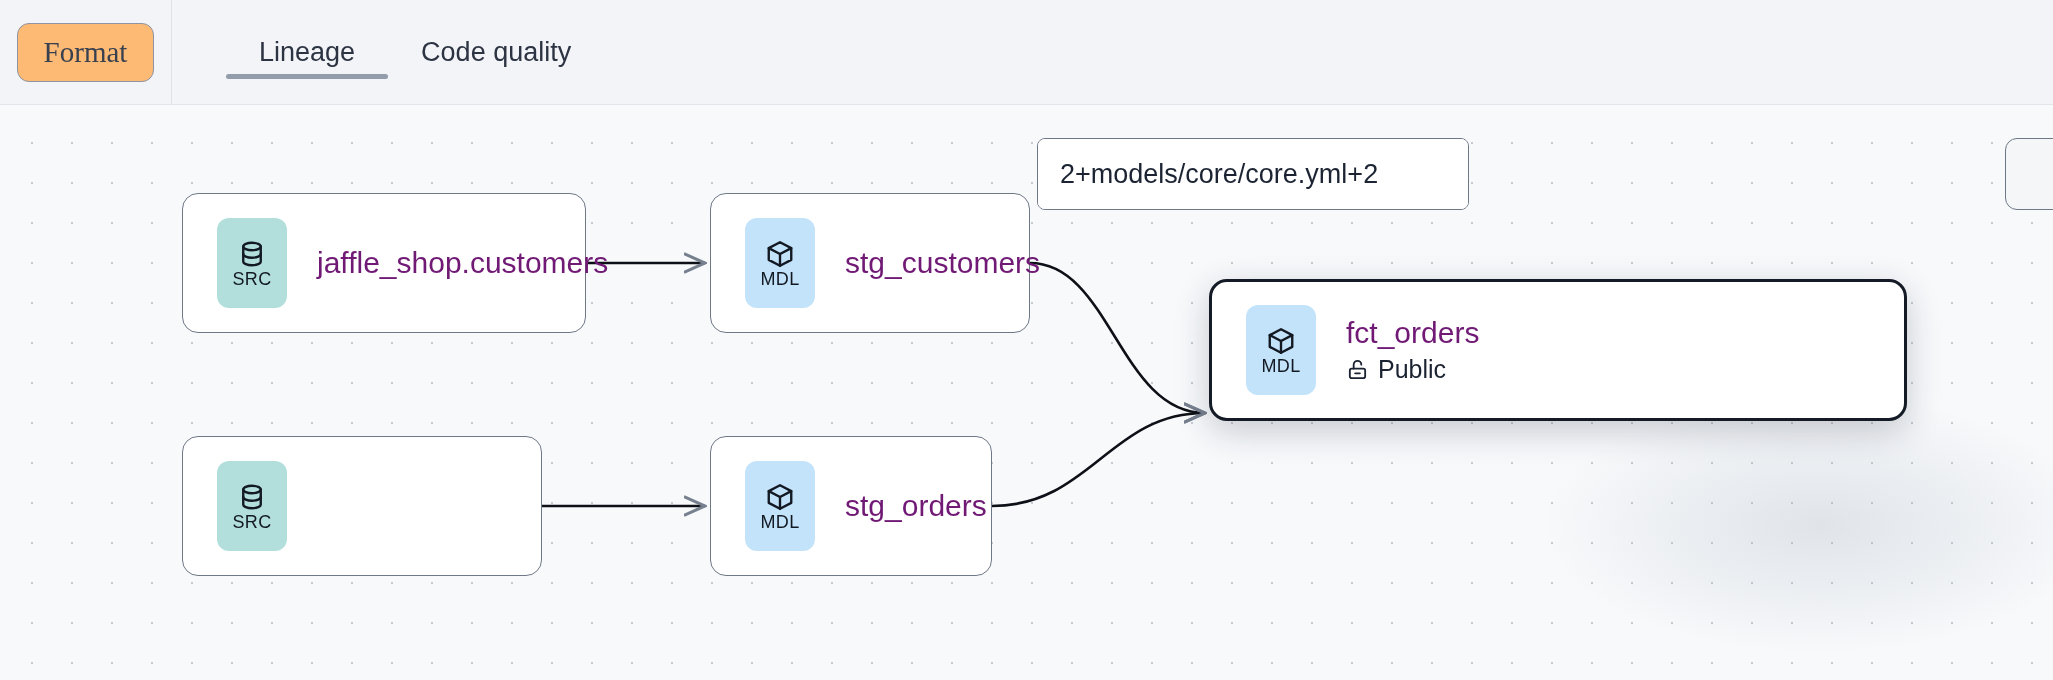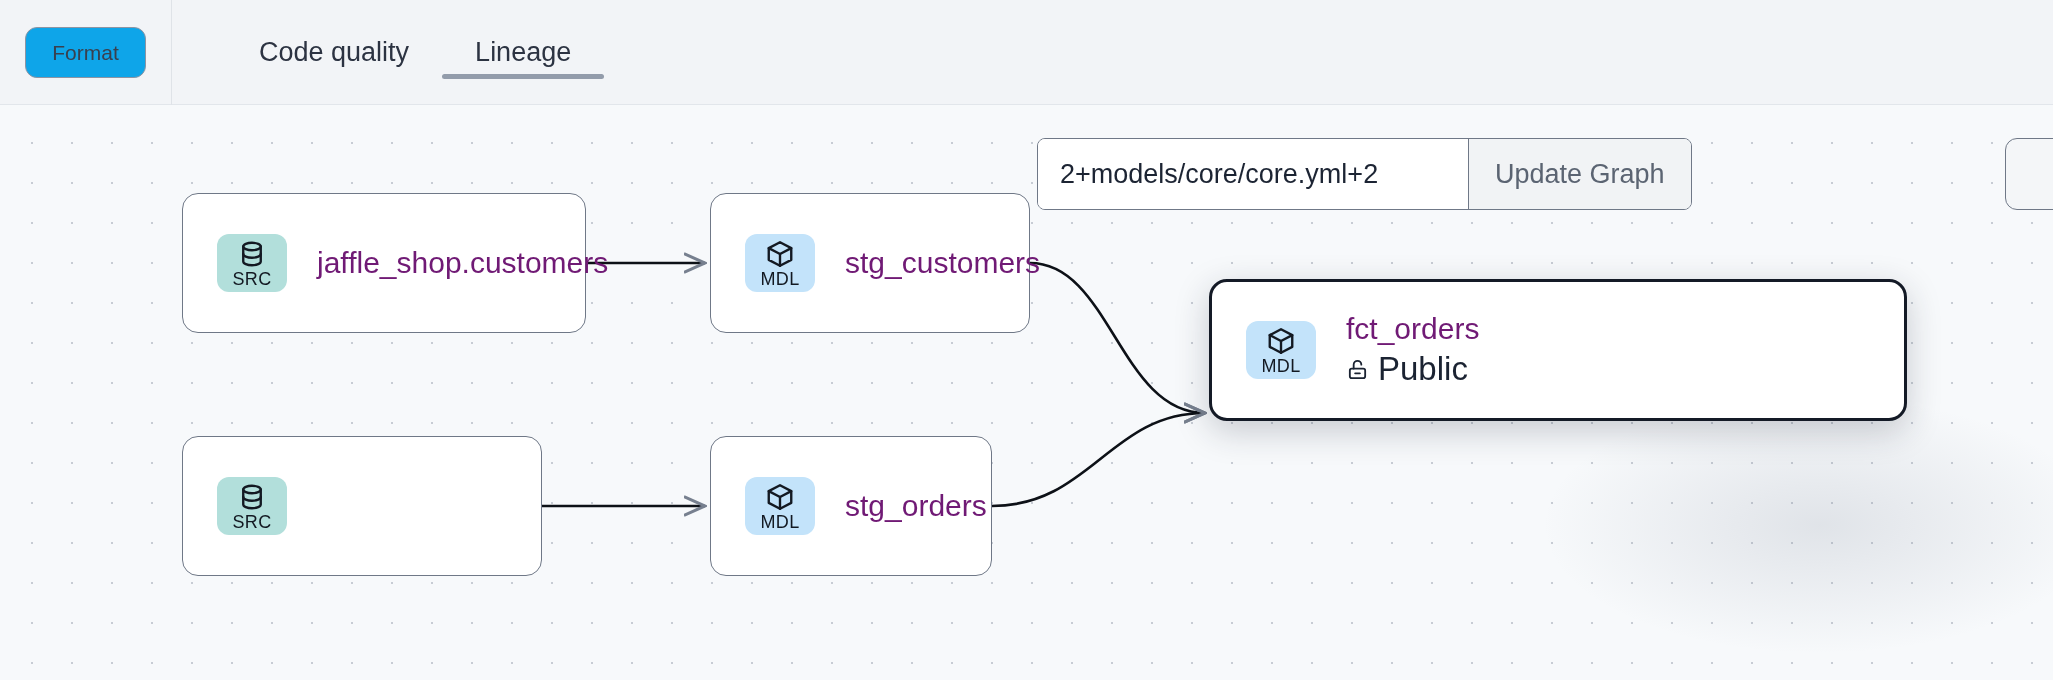--- a/index.html
+++ b/index.html
@@ -26,29 +26,29 @@
     width: 172px;
     height: 105px;
     display: flex;
     align-items: center;
     justify-content: center;
     border-right: 1px solid #dfe3e8;
     flex: 0 0 172px;
   }
 
   .format-button {
-    background: #0ea5e9;
+    background: #fdba74;
     border: 1.6px solid #8d94a3;
     border-radius: 12px;
     color: #39404f;
-    font-size: 21px;
+    font-size: 29px;
     padding: 14px 26px;
     line-height: 1;
     cursor: pointer;
-    font-family: Liberation Sans, sans-serif;
+    font-family: Liberation Serif, serif;
   }
 
   .tabs {
     display: flex;
     align-items: stretch;
     height: 105px;
     padding-left: 54px;
   }
 
   .tab {
@@ -107,21 +107,21 @@
   }
 
   .node.selected {
     border: 3.4px solid #141a26;
     box-shadow: 0 10px 34px rgba(30,38,54,.22);
     border-radius: 18px;
   }
 
   .badge {
     width: 70px;
-    height: 58px;
+    height: 90px;
     border-radius: 12px;
     display: flex;
     flex-direction: column;
     align-items: center;
     justify-content: center;
     gap: 1px;
     flex: 0 0 70px;
   }
 
   .badge.src { background: #b2dfdb; }
@@ -143,21 +143,21 @@
     font-size: 30px;
     color: #701a75;
     white-space: nowrap;
     line-height: 1.15;
   }
 
   .node-meta {
     display: flex;
     align-items: center;
     gap: 9px;
-    font-size: 33px;
+    font-size: 25px;
     color: #1b2332;
   }
 
   
   .selector {
     position: absolute;
     display: flex;
     align-items: stretch;
     height: 72px;
     border: 1.7px solid #6f7887;
@@ -203,26 +203,26 @@
 </head>
 <body>
 
 <div class="toolbar">
 
   <div class="format-wrap">
     <button class="format-button">Format</button>
   </div>
 
   <div class="tabs">
+    <div class="tab active">
+      <span>Lineage</span>
+      <span class="tab-underline"></span>
+    </div>
     <div class="tab">
       <span>Code quality</span>
-      <span class="tab-underline"></span>
-    </div>
-    <div class="tab active">
-      <span>Lineage</span>
       <span class="tab-underline"></span>
     </div>
   </div>
 
 </div>
 
 <div class="canvas">
 
   <div style="position:absolute;left:1540px;top:290px;width:560px;height:260px;
               background:radial-gradient(ellipse at center, rgba(120,130,148,.18), rgba(120,130,148,0) 70%);
@@ -314,18 +314,17 @@
           <path d="M8 11V7a4 4 0 0 1 8 0"></path>
           <path d="M9.5 16h5"></path>
         </svg>
         <span>Public</span>
       </div>
     </div>
   </div>
 
   <div class="selector" style="left:1037px; top:33px;">
     <input class="selector-input" value="2+models/core/core.yml+2" style="">
-    <button class="selector-button">Update Graph</button>
   </div>
 
   <div class="edge-control"></div>
 
 </div>
 
 </body></html>

